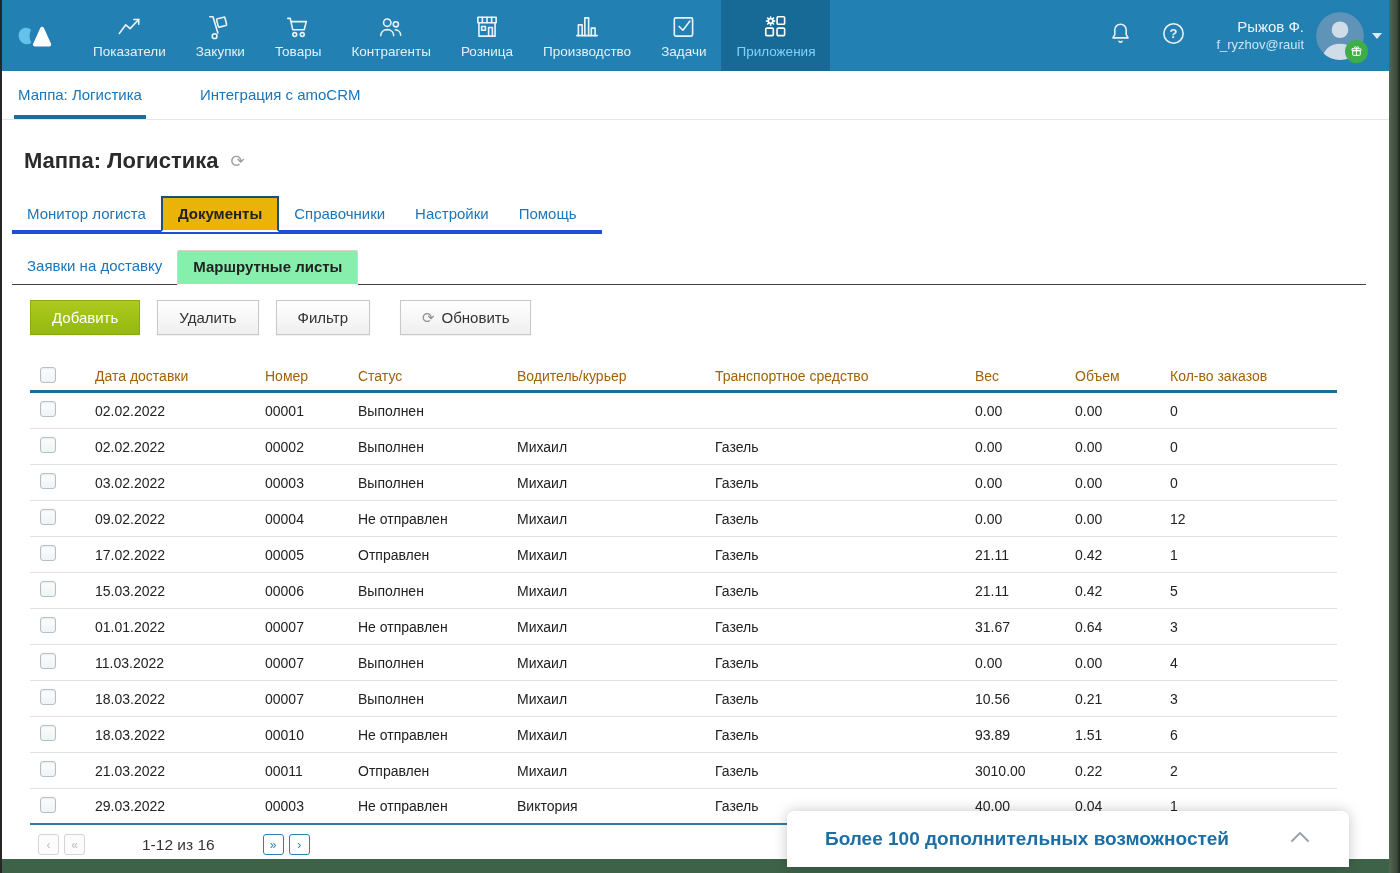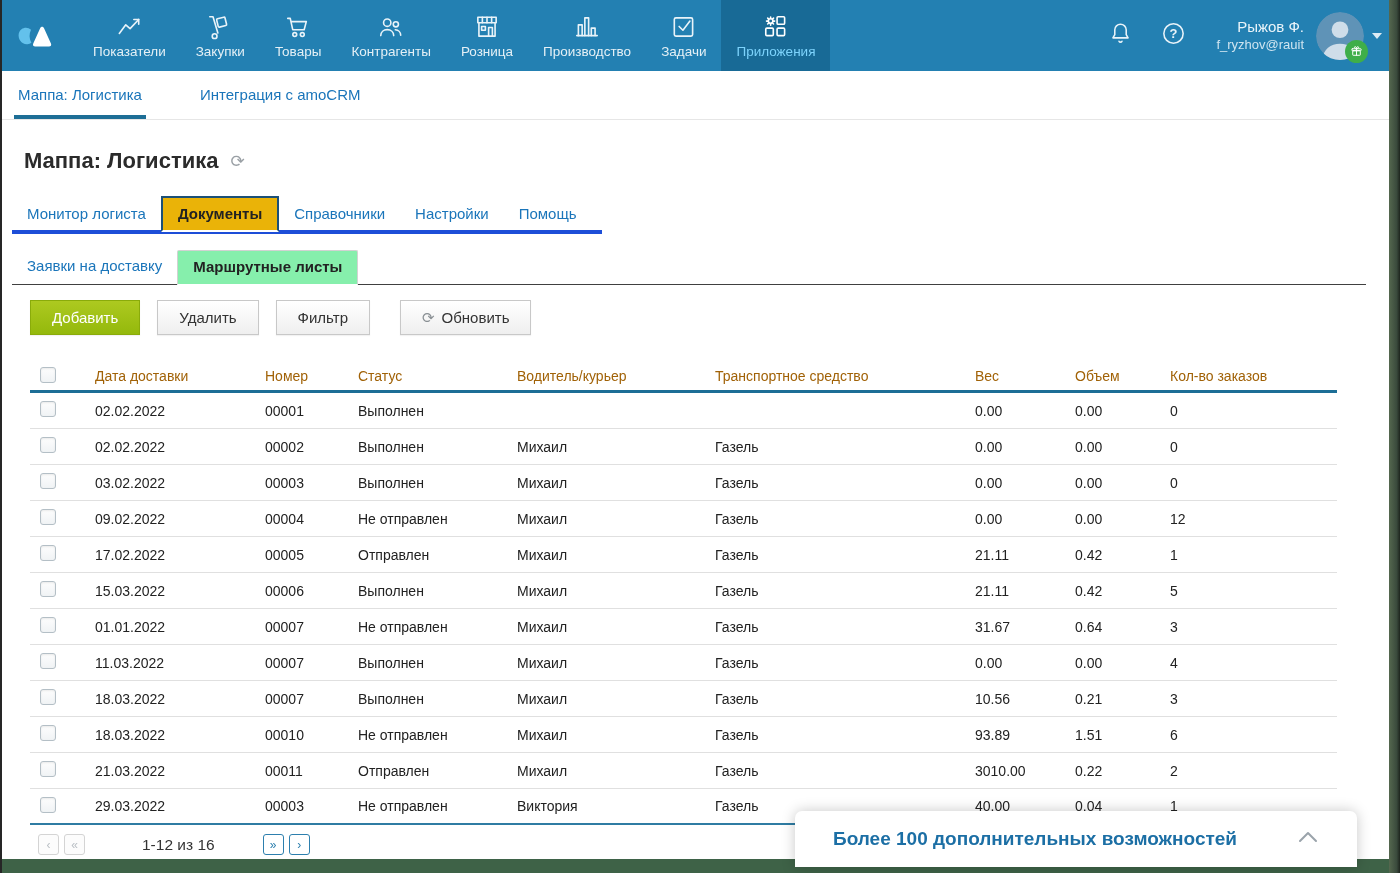--- a/index.html
+++ b/index.html
@@ -85,21 +85,21 @@
 
   
   .pager { display:flex; align-items:center; margin:9px 0 0 38px; }
   .pbtn { width:21px; height:21px; border-radius:3px; font-size:12px; display:flex; align-items:center;
     justify-content:center; margin-right:5px; cursor:pointer; }
   .pbtn.disabled { border:1px solid #d4d4d4; color:#b9bfc4; background:#fcfcfc; }
   .pbtn.enabled { border:1px solid #2d7fae; color:#2d7fae; background:#fff; }
   .pager-label { font-size:15.5px; color:#333; margin:0 48px 0 52px; }
 
   
-  .banner { position:absolute; right:43px; bottom:6px; width:562px; height:56px; background:#fff;
+  .banner { position:absolute; right:51px; bottom:6px; width:562px; height:56px; background:#fff;
     border-radius:7px 7px 0 0; box-shadow:0 0 14px rgba(0,0,0,.22); z-index:50;
     display:flex; align-items:center; justify-content:space-between; padding:0 38px; cursor:pointer; }
   .banner-text { color:#1c6fa5; font-size:19px; font-weight:bold; }
   .chev-up { display:block; }
 </style>
 </head>
 <body>
 
 <div class="topnav">
   <div class="logo-box">

